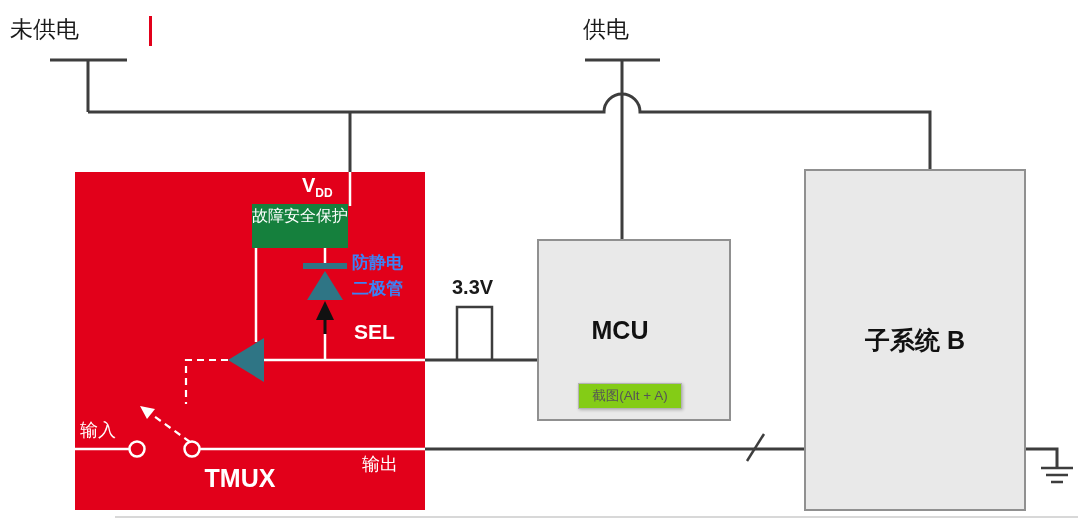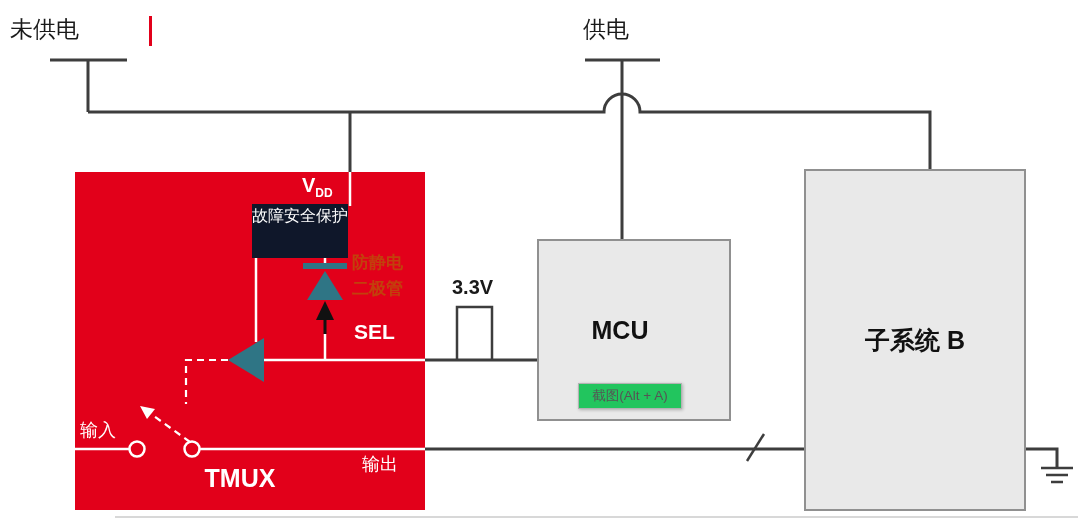--- a/index.html
+++ b/index.html
@@ -9,42 +9,42 @@
   }
   #stage svg{position:absolute;left:0;top:0;}
   .lbl{position:absolute;white-space:nowrap;color:#1a1a1a;}
   .serif{font-family:"Liberation Serif","DejaVu Serif",serif;}
   .rail-label{font-size:23px;}
   .white{color:#ffffff;}
   .bold{font-weight:bold;}
   .vdd{left:302px;top:174px;color:#fff;font-weight:bold;font-size:20px;}
   .vdd sub{font-size:12px;}
   .failsafe-box{
-    position:absolute;left:252px;top:204px;width:96px;height:54px;
-    background:#0f172a;color:#fff;font-size:16px;line-height:20px;
+    position:absolute;left:252px;top:204px;width:96px;height:44px;
+    background:#15803d;color:#fff;font-size:16px;line-height:20px;
     text-align:center;padding-top:2px;box-sizing:border-box;white-space:normal;
   }
   .esd-label{
-    position:absolute;left:352px;top:250px;width:60px;color:#c2410c;
+    position:absolute;left:352px;top:250px;width:60px;color:#3b82f6;
     font-weight:bold;font-size:17px;line-height:26px;white-space:normal;
   }
   .sel{left:354px;top:320px;font-size:21px;}
   .io-label{font-size:18px;}
   .tmux{left:155px;top:464px;width:170px;text-align:center;font-size:25px;}
   .v33{left:452px;top:276px;font-size:20px;}
   .center-box-label{
     position:absolute;display:flex;align-items:center;justify-content:center;
     font-weight:bold;font-size:25px;color:#111;
   }
   .mcu-label{left:538px;top:240px;width:164px;height:180px;}
   .subsys-label{left:805px;top:170px;width:220px;height:340px;}
   .signal-path{left:815px;top:424px;font-size:22px;}
   .tooltip{
     position:absolute;left:578px;top:383px;width:102px;height:24px;
-    background:#22c55e;border:1px solid #b3b3b3;box-shadow:1px 1px 3px rgba(0,0,0,.25);
+    background:#84cc16;border:1px solid #b3b3b3;box-shadow:1px 1px 3px rgba(0,0,0,.25);
     font-size:13.5px;color:#555;display:flex;align-items:center;justify-content:center;
   }
   .watermark{left:877px;top:492px;font-size:19px;color:#c5d45f;font-weight:bold;opacity:.9;}
   .bottom-divider{position:absolute;left:115px;top:516px;width:963px;height:2px;background:#d8d8d8;}
   .red-artifact{position:absolute;left:149px;top:16px;width:3px;height:30px;background:#e2001a;}
 </style>
 </head>
 <body>
 
 <div id="stage">

